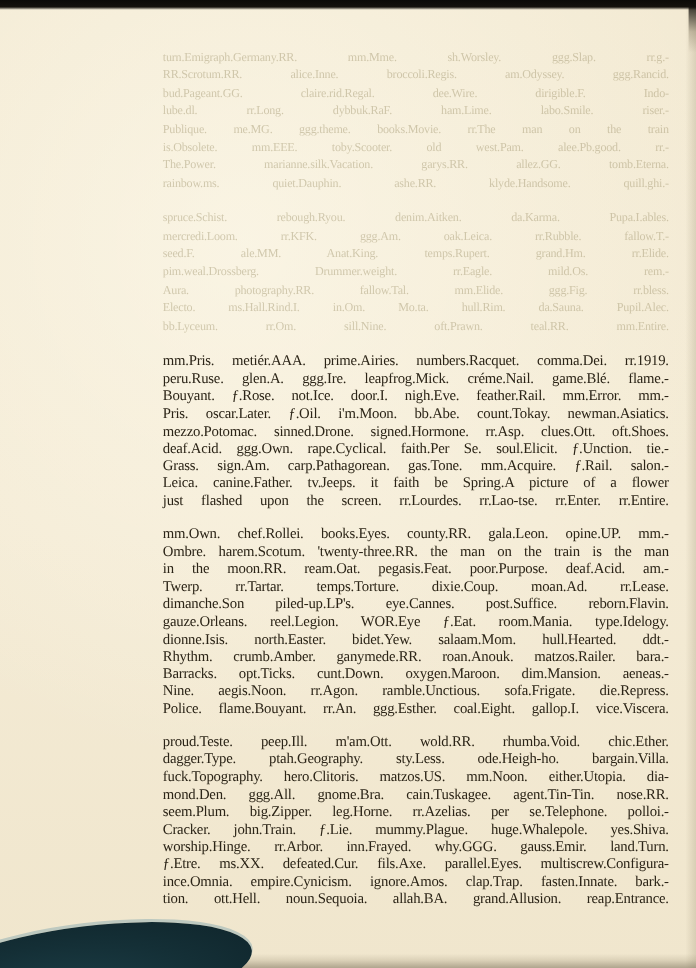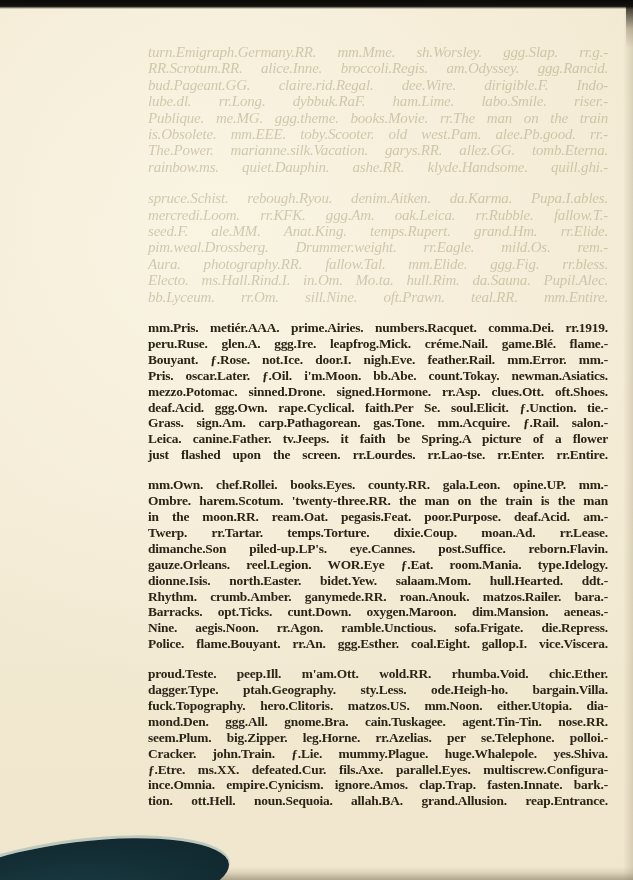--- a/index.html
+++ b/index.html
@@ -47,37 +47,35 @@
     width: 300px; height: 80px;
     background: radial-gradient(ellipse at 40% 80%, #1d4049 0%, #142f36 55%, #0e2329 100%);
     border-radius: 50%;
     transform: rotate(-7deg);
     box-shadow: 0 -2px 0 1px rgba(148,176,180,0.55);
     z-index: 7;
   }
   
   .bleed {
     position: absolute; left: 148px; top: 44px; width: 460px;
-    font-size: 15px; line-height: 16.4px;
+    font-size: 11px; line-height: 16.4px;
     letter-spacing: -0.2px;
     color: #9a8e66;
     opacity: 0.42;
     filter: blur(0.7px);
     z-index: 1;
-    font-style: italic;
   }
   .bleed .para { margin: 0 0 15px 0; }
   
   .poem {
     position: absolute; left: 148px; top: 320px; width: 460px;
     font-size: 13.4px; line-height: 15.9px;
     letter-spacing: -0.2px;
     color: #2b2417;
     z-index: 2;
-    font-weight: bold;
   }
   .poem .para { margin: 0 0 14px 0; }
   .line {
     text-align: justify;
     text-align-last: justify;
     white-space: normal;
   }
   .page-number {
     position: absolute; left: 181px; top: 843px;
     font-size: 15px; letter-spacing: 3px;
@@ -137,20 +135,21 @@
       <div class="line">Nine. aegis.Noon. rr.Agon. ramble.Unctious. sofa.Frigate. die.Repress.</div>
       <div class="line">Police. flame.Bouyant. rr.An. ggg.Esther. coal.Eight. gallop.I. vice.Viscera.</div>
     </div>
     <div class="para">
       <div class="line">proud.Teste. peep.Ill. m'am.Ott. wold.RR. rhumba.Void. chic.Ether.</div>
       <div class="line">dagger.Type. ptah.Geography. sty.Less. ode.Heigh-ho. bargain.Villa.</div>
       <div class="line">fuck.Topography. hero.Clitoris. matzos.US. mm.Noon. either.Utopia. dia-</div>
       <div class="line">mond.Den. ggg.All. gnome.Bra. cain.Tuskagee. agent.Tin-Tin. nose.RR.</div>
       <div class="line">seem.Plum. big.Zipper. leg.Horne. rr.Azelias. per se.Telephone. polloi.-</div>
       <div class="line">Cracker. john.Train. ƒ.Lie. mummy.Plague. huge.Whalepole. yes.Shiva.</div>
+      <div class="line">worship.Hinge. rr.Arbor. inn.Frayed. why.GGG. gauss.Emir. land.Turn.</div>
       <div class="line">ƒ.Etre. ms.XX. defeated.Cur. fils.Axe. parallel.Eyes. multiscrew.Configura-</div>
       <div class="line">ince.Omnia. empire.Cynicism. ignore.Amos. clap.Trap. fasten.Innate. bark.-</div>
       <div class="line">tion. ott.Hell. noun.Sequoia. allah.BA. grand.Allusion. reap.Entrance.</div>
     </div>
   </div>
 
 <div class="page-number">11</div>
 
 <div class="spine-shadow"></div>
 <div class="right-soft"></div>

